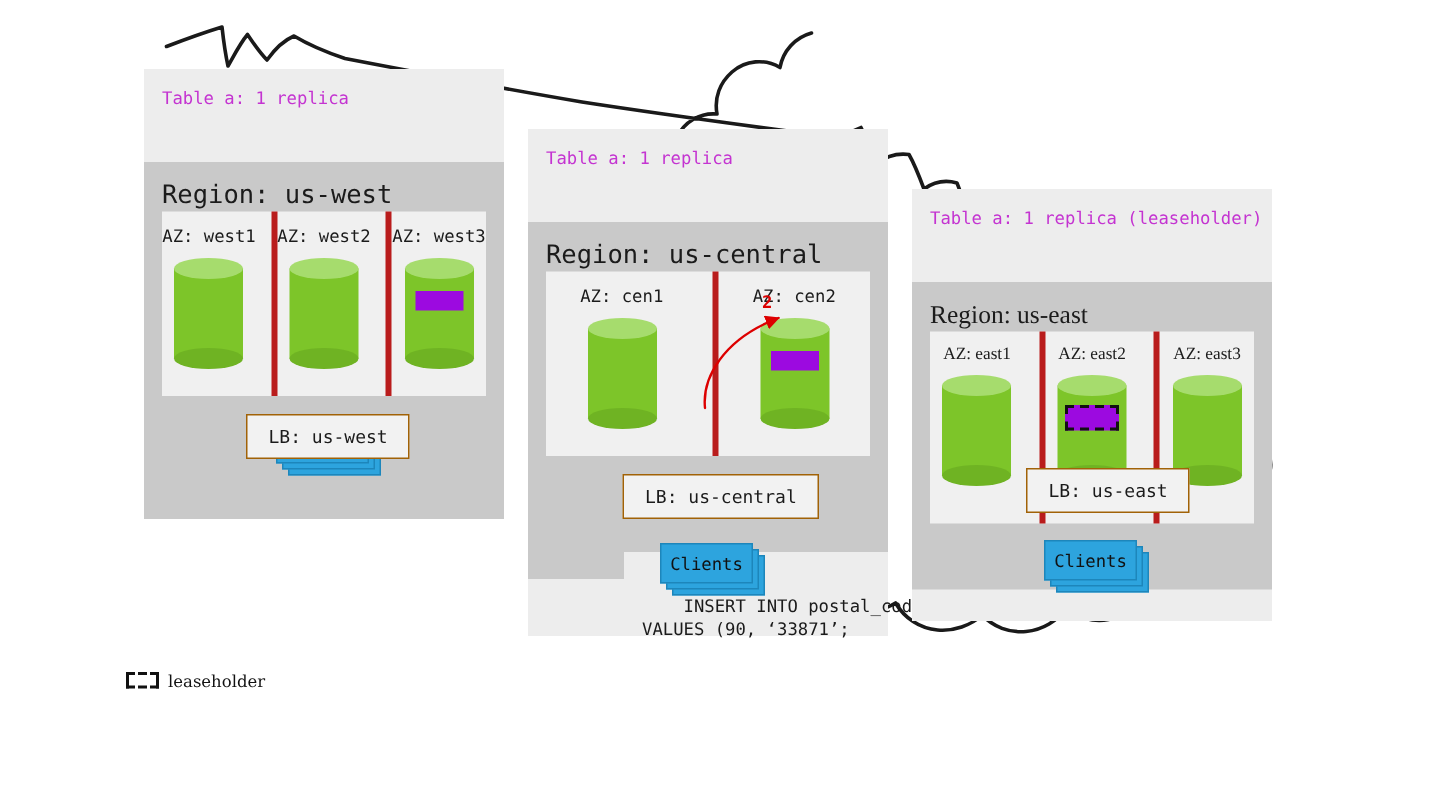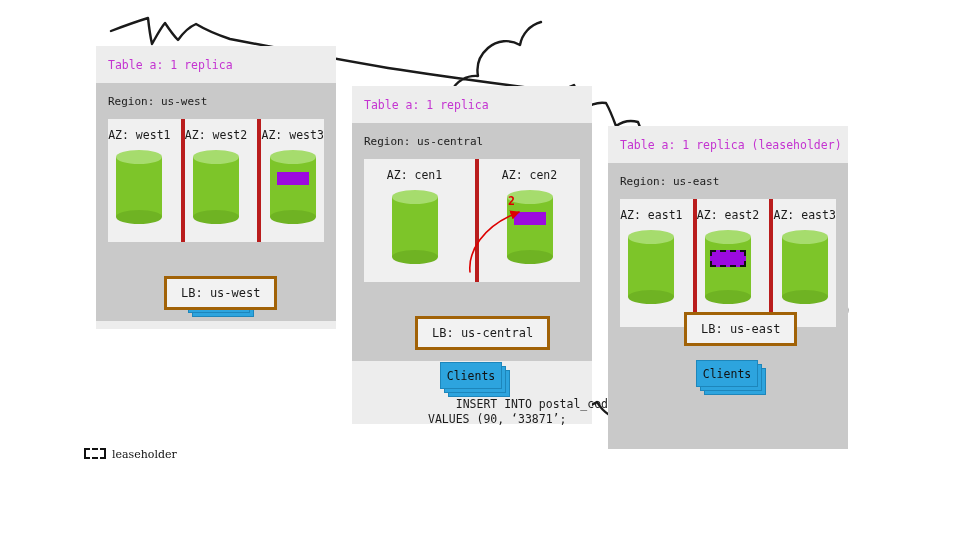--- a/index.html
+++ b/index.html
@@ -29,23 +29,24 @@
     padding: 12px 0 11px 12px;
     white-space: nowrap;
   }
   .region-box {
     background: #c9c9c9;
     padding: 0;
     position: relative;
   }
   .region-title {
     color: #1b1b1b;
-    font-size: 11px;
-    padding: 12px 0 11px 12px;
+    font-size: 17px;
+    padding: 12px 0 1px 12px;
     white-space: nowrap;
+    margin-top: 25px;
   }
   .az-strip {
     background: #f0f0f0;
     display: flex;
     margin: 0 12px;
     position: relative;
     gap: 10px;
   }
   .az-col {
     flex: 1 1 0;
@@ -103,21 +104,21 @@
     border: 2px dashed #111111;
     box-sizing: content-box;
     left: 5px;
     top: 20px;
   }
 
   
   .lb-box {
     position: absolute;
     background: #f2f2f2;
-    border: 3px solid #a16207;
+    border: 1px solid #a16207;
     font-size: 12px;
     color: #1b1b1b;
     padding: 7px 14px;
     white-space: nowrap;
     z-index: 6;
   }
 
   
   .clients {
     position: absolute;
@@ -338,21 +339,21 @@
     </div>
   </div>
 
   <div class="sql-box" style="left:416px; top:368px; width:176px; height:56px;">
     <span>INSERT INTO postal_codes
 VALUES (90, ‘33871’;</span>
   </div>
 
   <div class="panel" style="left:608px; top:126px; width:240px; height:288px;">
     <div class="panel-header">Table a: 1 replica (leaseholder)</div>
-    <div class="region-box" style="height:286px;">
+    <div class="region-box" style="height:205px;font-family:Liberation Serif, serif;">
       <div class="region-title">Region: us-east</div>
       <div class="az-strip" style="height:128px;">
         <div class="az-col">
           <div class="az-label">AZ: east1</div>
           <div class="cyl">
             <div class="body"></div>
             <div class="top"></div>
             <div class="bottom"></div>
           </div>
         </div>

